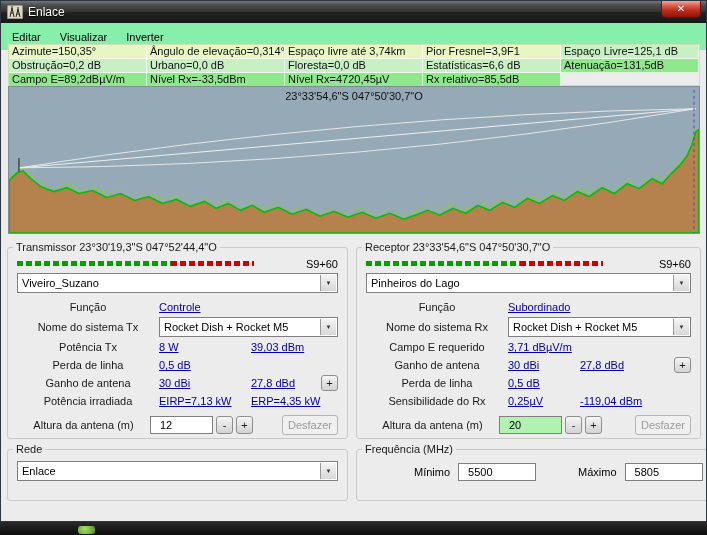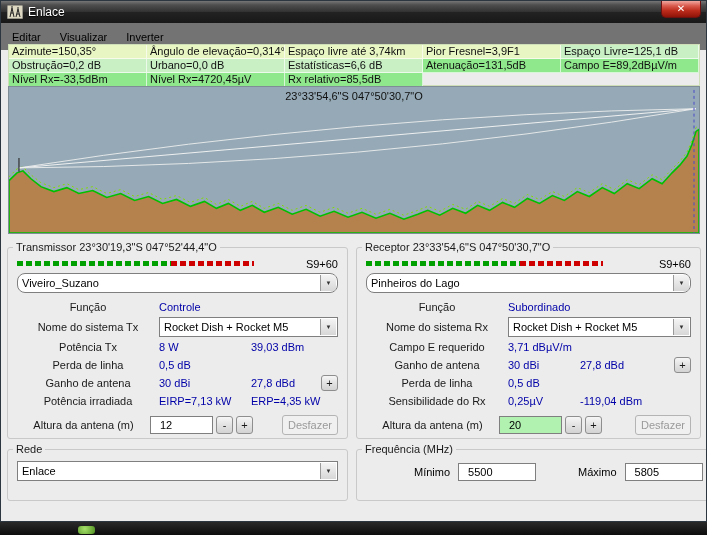--- a/index.html
+++ b/index.html
@@ -10,21 +10,21 @@
   .titlebar { position:absolute; left:0; top:0; width:100%; height:22px;
     background:linear-gradient(180deg,#767676 0%,#4e4e4e 18%,#333 48%,#222 52%,#181818 100%);
     display:flex; align-items:center; padding:0 6px; }
   .title-text { color:#fff; font-size:12px; margin-left:5px; text-shadow:0 1px 1px #000; }
   .close-btn { position:absolute; right:5px; top:0; width:40px; height:17px; border:1px solid #6e1111;
     border-top:none; border-radius:0 0 5px 5px; color:#fff; font-size:10px; line-height:15px; text-align:center;
     background:linear-gradient(180deg,#f0a8a0 0%,#d95b4e 30%,#bc2c1c 60%,#8f1408 100%); cursor:default; }
   .app-icon { width:16px; height:14px; display:block; }
 
   
-  .menubar { position:absolute; left:0; top:22px; width:100%; height:27px; background:#737373;
+  .menubar { position:absolute; left:0; top:22px; width:100%; height:27px; background:#86efac;
     display:flex; align-items:center; padding-left:9px; font-size:11px; }
   .menu-item { margin-right:15px; padding:1px 2px; }
 
   
   .info-grid { position:absolute; left:7px; top:43px; width:692px; height:42px;
     display:grid; grid-template-columns:repeat(5,1fr); grid-auto-rows:14px; border:1px solid #cfe0b8; }
   .icell { font-size:11px; line-height:13px; padding:0 3px; white-space:nowrap; overflow:hidden;
     border-right:1px solid rgba(255,255,255,.65); border-bottom:1px solid rgba(255,255,255,.65); color:#111; }
   .r1 { background:#e7f6c3; }
   .r2 { background:#c9efc5; }
@@ -49,30 +49,30 @@
   .mgreen { width:65%; height:5px; background:repeating-linear-gradient(90deg,#00a000 0 6px,rgba(0,0,0,0) 6px 9px); }
   .mred   { flex:1;    height:5px; background:repeating-linear-gradient(90deg,#cf0000 0 6px,rgba(0,0,0,0) 6px 9px); }
   .meter-label { margin-left:auto; font-size:11px; }
 
   
   .combo { height:20px; background:#fff; border:1px solid #7f7f7f; position:relative;
     display:flex; align-items:center; padding-left:4px; font-size:11px; overflow:hidden; }
   .combo-arrow { position:absolute; right:1px; top:1px; bottom:1px; width:16px;
     background:linear-gradient(180deg,#f4f4f4,#d7d7d7); border-left:1px solid #9a9a9a;
     display:flex; align-items:center; justify-content:center; font-size:6px; color:#333; }
-  .combo.site { margin:4px 9px 0;border-radius:8px; }
+  .combo.site { margin:4px 9px 0; }
   .combo.sys  { flex:1; }
 
   
   .frow { display:flex; align-items:center; padding:0 9px; height:18px; font-size:11px; }
   .frow.tall { height:22px; }
   .lbl { width:142px; color:#1a1a1a;text-align:center; }
   .v1  { width:92px; }
   .rx-panel .v1 { width:72px; }
-  .blue { color:#0000a8; }
+  .blue { color:#0000a8;text-decoration:underline; }
   .plusbtn { margin-left:auto; width:17px; height:16px; font-size:11px; line-height:12px; }
 
   .btn { font-family:"Liberation Sans",sans-serif; font-size:11px; color:#1a1a1a;
     background:linear-gradient(180deg,#f6f6f6,#e4e4e4 45%,#d3d3d3); border:1px solid #8e8e8e; border-radius:3px; }
   .btn:disabled { color:#9a9a9a; background:#f0f0f0; border-color:#b4b4b4; }
   .sbtn { width:17px; height:18px; margin-left:3px; font-size:11px; line-height:14px; }
   .undo { margin-left:auto; width:56px; height:20px; }
 
   .txt { width:63px; height:18px; border:1px solid #7f7f7f; padding:0 9px;
     font-family:"Liberation Sans",sans-serif; font-size:11px; background:#fff; }
@@ -113,20 +113,21 @@
   </div>
 
   <div class="info-grid">
     <div class="icell r1">Azimute=150,35°</div>
     <div class="icell r1">Ângulo de elevação=0,314°</div>
     <div class="icell r1">Espaço livre até 3,74km</div>
     <div class="icell r1">Pior Fresnel=3,9F1</div>
     <div class="icell r2">Espaço Livre=125,1 dB</div>
     <div class="icell r2">Obstrução=0,2 dB</div>
     <div class="icell r2">Urbano=0,0 dB</div>
+    <div class="icell r2">Floresta=0,0 dB</div>
     <div class="icell r2">Estatísticas=6,6 dB</div>
     <div class="icell r3">Atenuação=131,5dB</div>
     <div class="icell r3">Campo E=89,2dBµV/m</div>
     <div class="icell r3">Nível Rx=-33,5dBm</div>
     <div class="icell r3">Nível Rx=4720,45µV</div>
     <div class="icell r3">Rx relativo=85,5dB</div>
   </div>
 
   <div class="chart">
     <svg viewBox="0 0 692 148" preserveAspectRatio="none">

